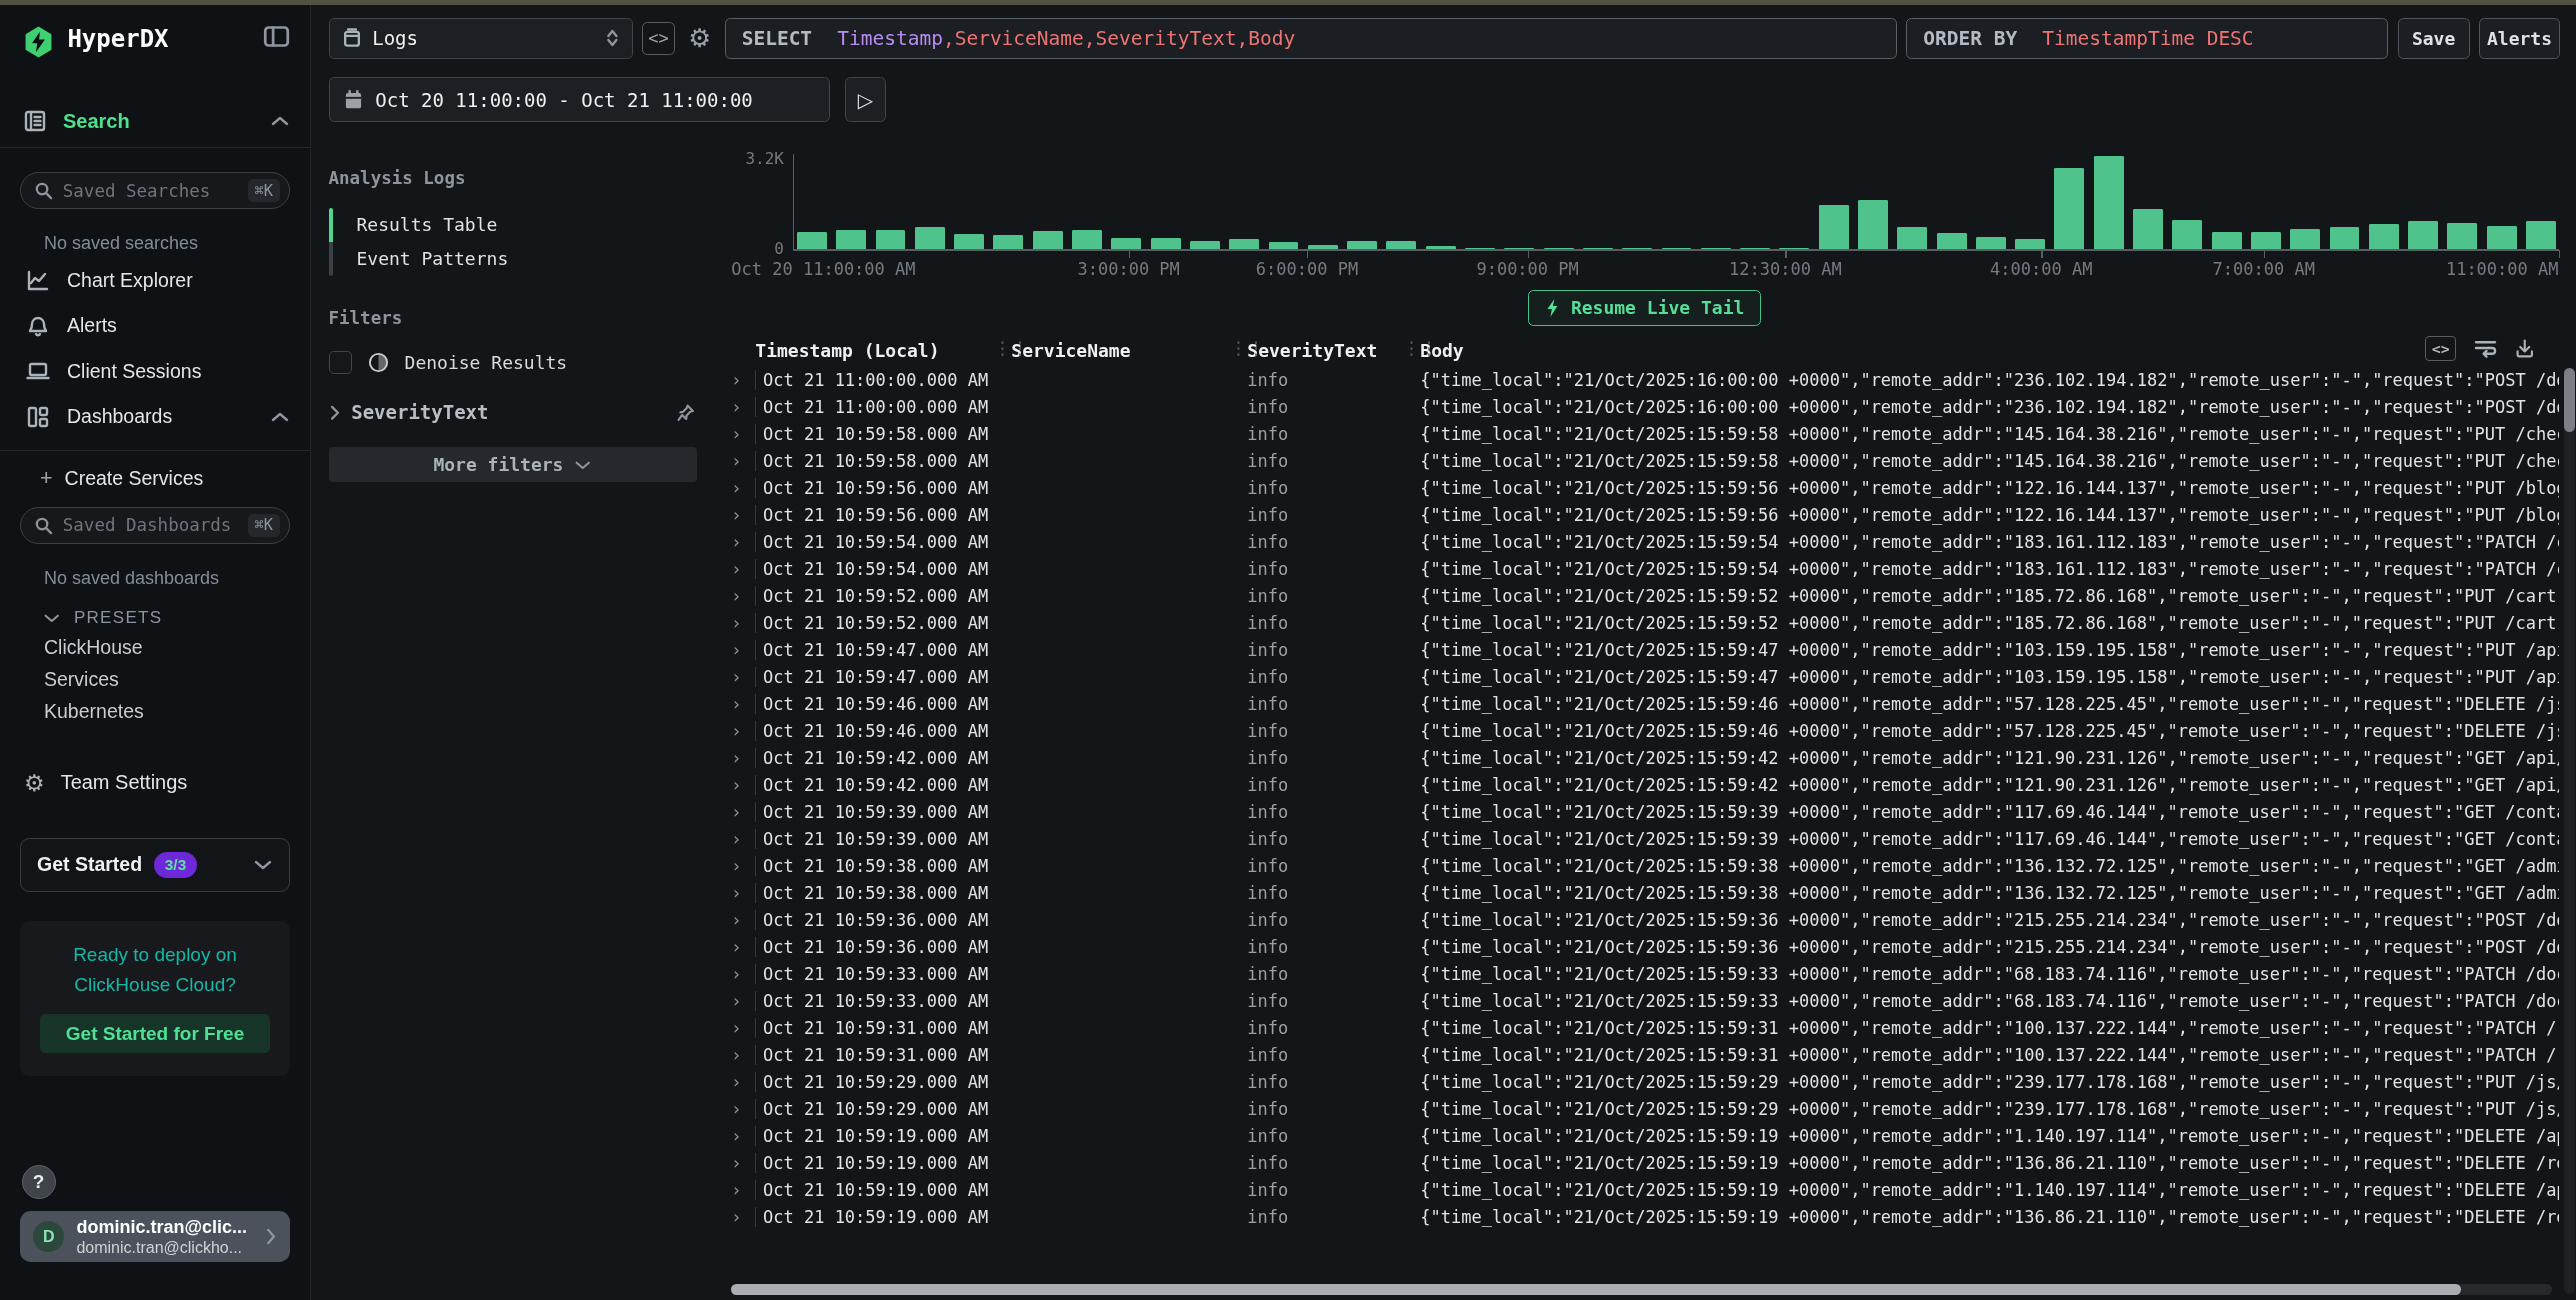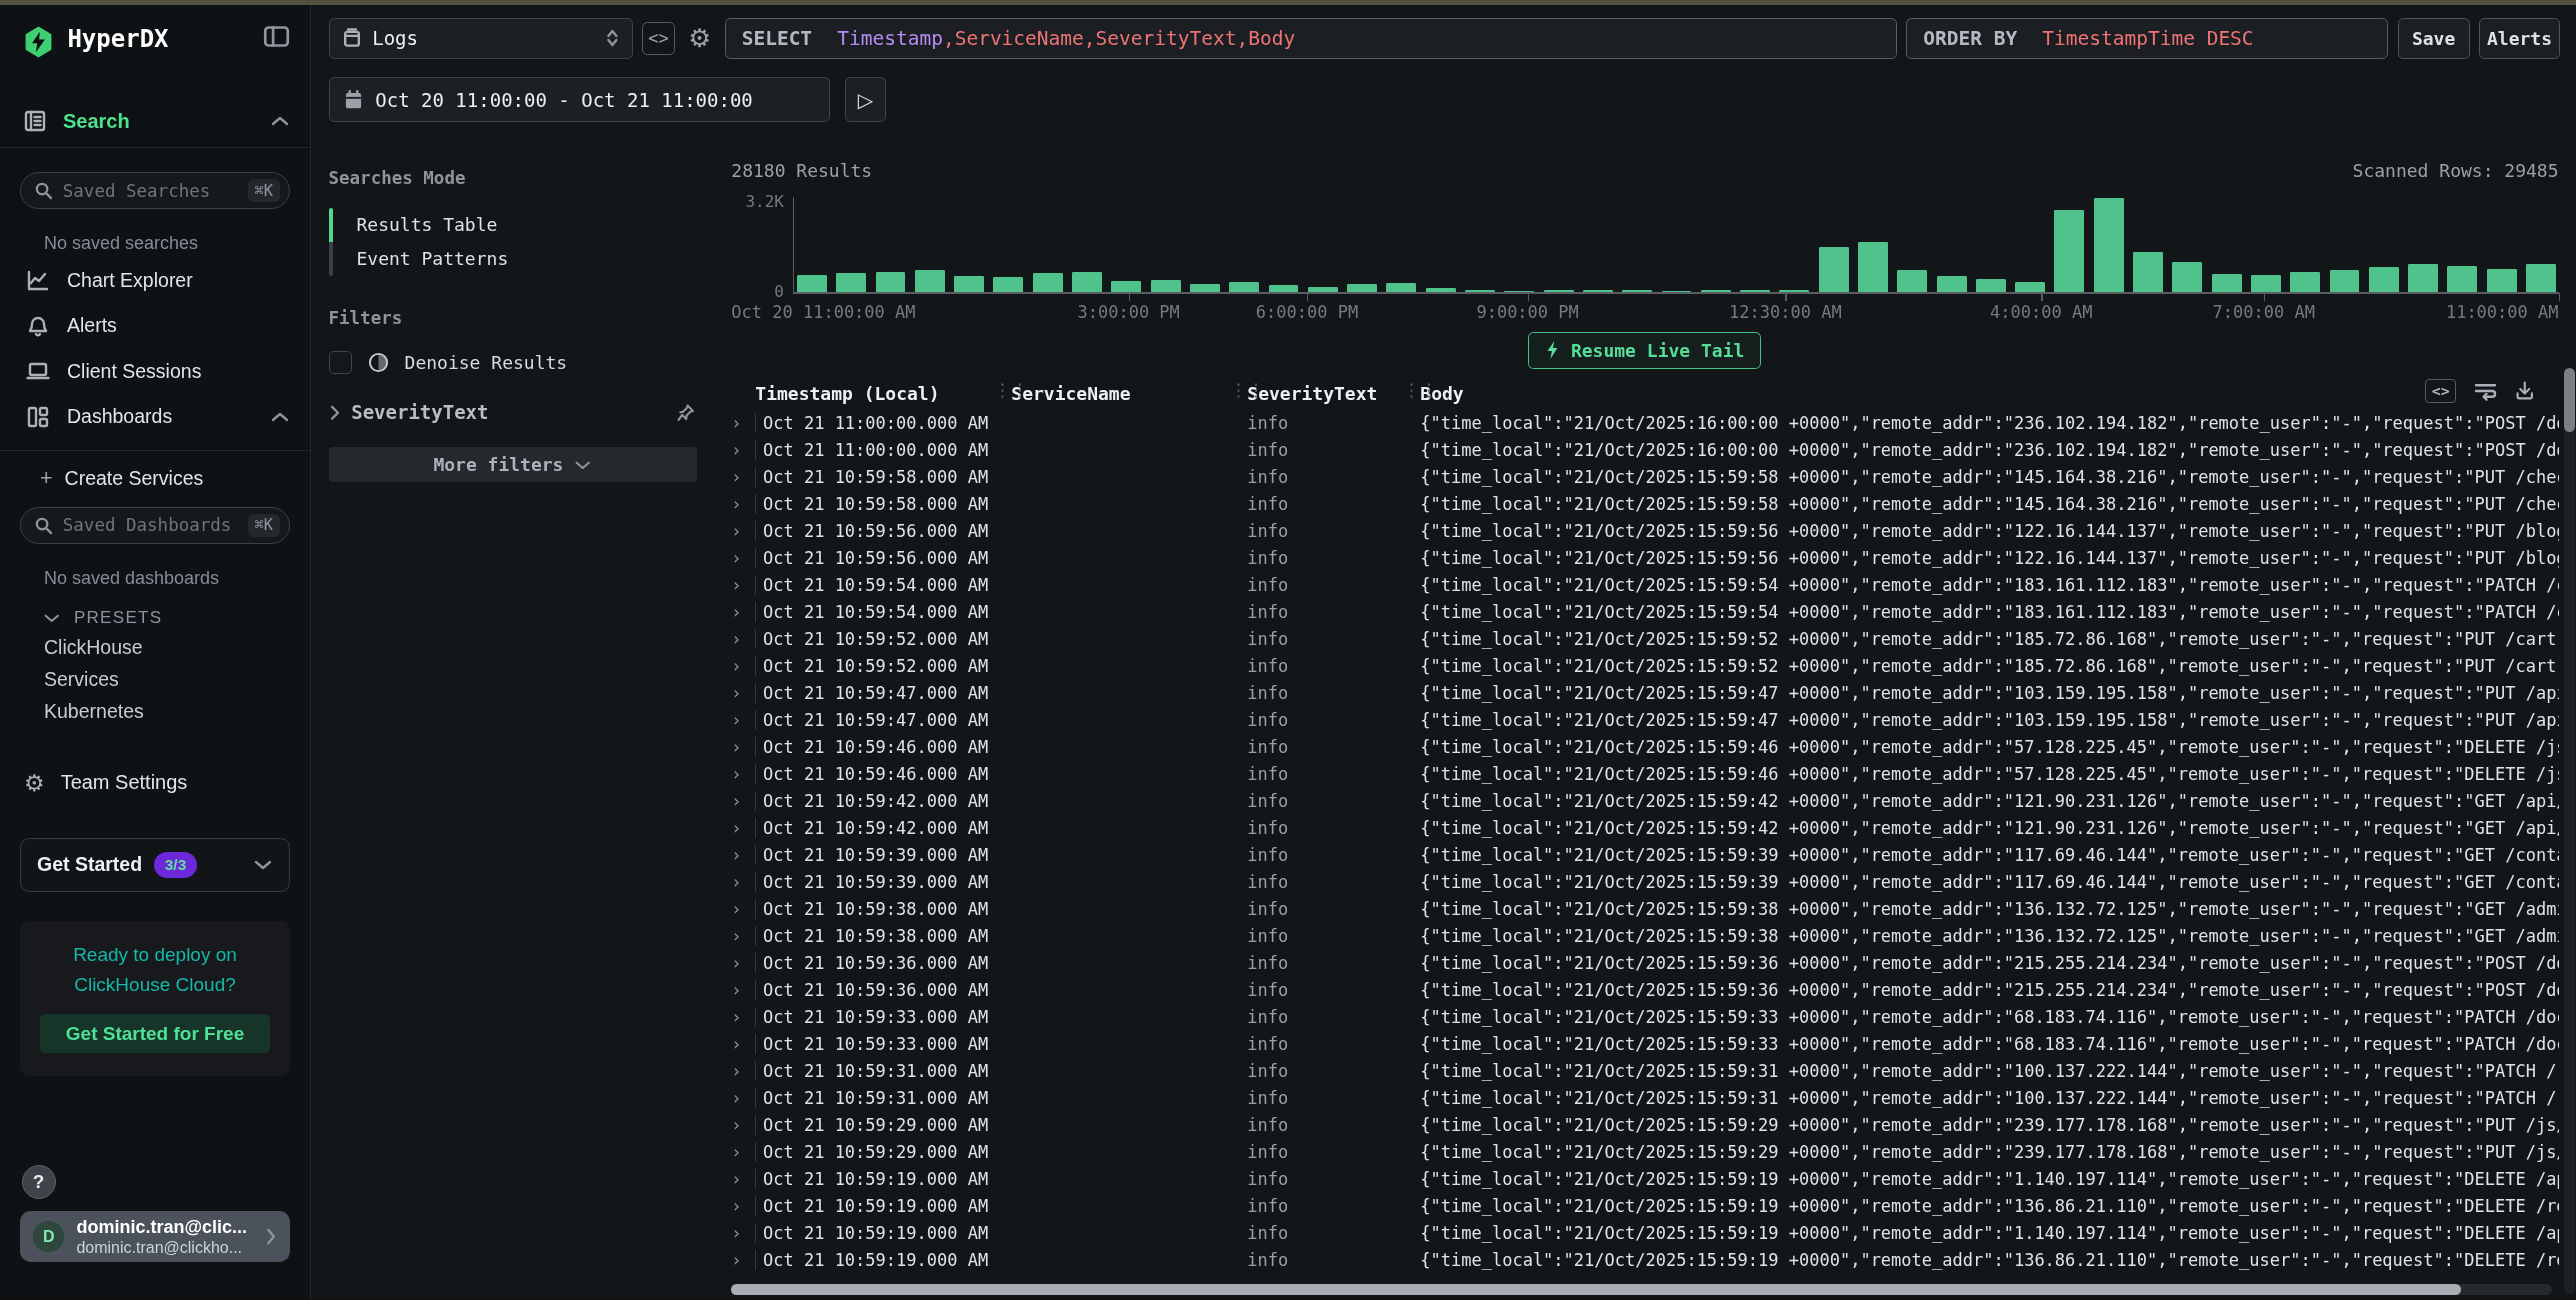--- a/index.html
+++ b/index.html
@@ -355,21 +355,21 @@
           </div>
           <div class="field runbtn">
               <span>▷</span>
             </div>
         </div>
       </div>
 
       <div class="content">
 
         <aside class="filters">
-          <div class="fp-head">Searches Mode</div>
+          <div class="fp-head">Analysis Logs</div>
           <div class="tabs">
             <div class="rail">
                 <div class="seg1"></div>
                 <div class="seg2"></div>
               </div>
             <div class="tablist">
               <div class="tab">Results Table</div>
               <div class="tab">Event Patterns</div>
             </div>
           </div>
@@ -399,24 +399,20 @@
           </div>
           <div class="morefilters">
             <span>More filters</span>
             <svg class="ic ic-dim" width="17.5" height="10.7" viewBox="0 0 20 12">
                 <polyline points="3,3 10,9 17,3"></polyline>
               </svg>
           </div>
         </aside>
 
         <section class="results">
-          <div class="res-head">
-            <span>28180 Results</span>
-            <span>Scanned Rows: 29485</span>
-          </div>
 
           <div class="chart">
             <div class="yaxis">
               <span class="ylab top">3.2K</span>
               <span class="ylab bot">0</span>
             </div>
             <div class="plot" id="bars">
                 <div class="bar" style="height: 18.125%; background: rgb(79, 195, 139);"></div>
                 <div class="bar" style="height: 20.3125%; background: rgb(79, 195, 139);"></div>
                 <div class="bar" style="height: 20.9375%; background: rgb(79, 195, 139);"></div>

